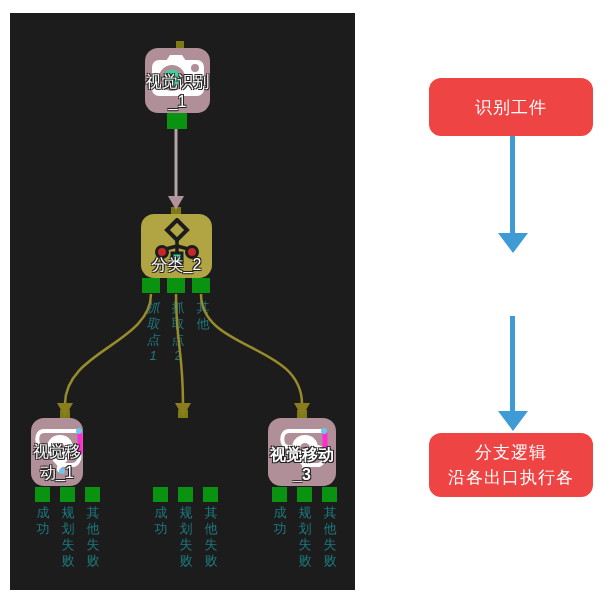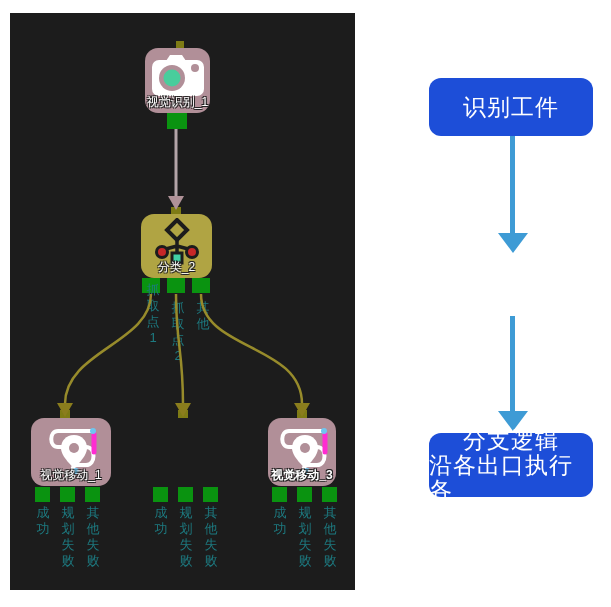--- a/index.html
+++ b/index.html
@@ -5,41 +5,41 @@
   * { margin:0; padding:0; box-sizing:border-box; }
   body { background:#ffffff; font-family:"Liberation Sans","DejaVu Sans",sans-serif; }
   .page { position:relative; width:611px; height:607px; background:#ffffff; overflow:hidden; }
 
   
   .canvas { position:absolute; left:10px; top:13px; width:345px; height:577px; background:#1c1c1c; }
 
   .node { position:absolute; border-radius:13px; z-index:2; }
   .node-vision   { left:135px; top:35px;  width:65px; height:65px; background:#b18f98; }
   .node-classify { left:131px; top:201px; width:71px; height:64px; background:#b0a443; }
-  .node-move1 { left:21px;  top:405px; width:80px; height:68px; background:#b18f98; }
+  .node-move1 { left:21px;  top:405px; width:52px; height:68px; background:#b18f98; }
   .node-move2 { left:139px; top:405px; width:68px; height:68px; background:#b18f98; }
   .node-move3 { left:258px; top:405px; width:68px; height:68px; background:#b18f98;font-weight:bold; }
 
   .node-label { position:absolute; bottom:2px; left:0; width:100%; text-align:center;
-    color:#ffffff; font-size:12px; letter-spacing:0;
+    color:#ffffff; font-size:16px; letter-spacing:0;
     text-shadow:-1px -1px 0 #222,1px -1px 0 #222,-1px 1px 0 #222,1px 1px 0 #222; }
   .node-icon { position:absolute; left:50%; transform:translateX(-50%); top:4px; }
 
   .port { position:absolute; z-index:1; }
   .port-green { background:#0a9310; }
   .port-olive { background:#7e7b15; }
 
   .vlabel { position:absolute; width:14px; font-size:13px; line-height:16px; color:#1d7a80;
     word-break:break-all; text-align:center; z-index:2; }
 
   .edges { position:absolute; left:0; top:0; z-index:3; pointer-events:none; }
 
   
-  .fc-box { position:absolute; left:429px; width:164px; background:#1d4ed8; border-radius:12px;
-    color:#ffffff; font-size:23px; display:flex; flex-direction:column;
+  .fc-box { position:absolute; left:429px; width:164px; background:#ef4444; border-radius:12px;
+    color:#ffffff; font-size:17px; display:flex; flex-direction:column;
     align-items:center; justify-content:center; line-height:25px; letter-spacing:1px; }
   .fc-box1 { top:78px;  height:58px; }
   .fc-box2 { top:254px; height:62px; }
   .fc-box3 { top:433px; height:64px; }
   .fc-line { position:absolute; left:510px; width:5px; background:#3e9bd5; }
   .fc-line1 { top:136px; height:98px; }
   .fc-line2 { top:316px; height:95px; }
   .fc-head { position:absolute; left:498px; width:0; height:0;
     border-left:15px solid transparent; border-right:15px solid transparent;
     border-top:20px solid #3e9bd5; }
@@ -91,21 +91,21 @@
       <svg class="node-icon" width="52" height="48" viewBox="0 0 52 48">
         <path d="M26,2 L36,12 L26,22 L16,12 Z" fill="none" stroke="#1c1c1c" stroke-width="4"></path>
         <path d="M26,22 L26,28 M26,28 L11,32 M26,28 L41,32 M26,28 L26,36" fill="none" stroke="#1c1c1c" stroke-width="3.5"></path>
         <circle cx="11" cy="34" r="5.5" fill="#c62828" stroke="#1c1c1c" stroke-width="3"></circle>
         <circle cx="41" cy="34" r="5.5" fill="#c62828" stroke="#1c1c1c" stroke-width="3"></circle>
         <rect x="21" y="35" width="10" height="10" fill="#41d0a5" stroke="#1c1c1c" stroke-width="3"></rect>
       </svg>
       <div class="node-label">分类_2</div>
     </div>
 
-    <div class="vlabel" style="left:136px;top:269px;">抓取点1</div>
+    <div class="vlabel" style="left:136px;top:287px;font-style:italic;">抓取点1</div>
     <div class="vlabel" style="left:161px;top:287px;">抓取点2</div>
     <div class="vlabel" style="left:186px;top:287px;">其他</div>
 
     <div class="node node-move1">
       <svg class="node-icon" width="58" height="52" viewBox="0 0 58 52">
         <path d="M51,9 H16 C7,9 7,25 16,25 H24" fill="none" stroke="#ffffff" stroke-width="4" stroke-linecap="round"></path>
         <path d="M40,25 H44 C54,25 54,43 44,43 H36 C30,43 29,49 34,49" fill="none" stroke="#ffffff" stroke-width="4" stroke-linecap="round"></path>
         <path d="M52,12 V30" stroke="#ff2cd1" stroke-width="5" stroke-linecap="round"></path>
         <circle cx="51" cy="9" r="3" fill="#6ec6f0"></circle>
         <circle cx="34" cy="49" r="3" fill="#6ec6f0"></circle>

